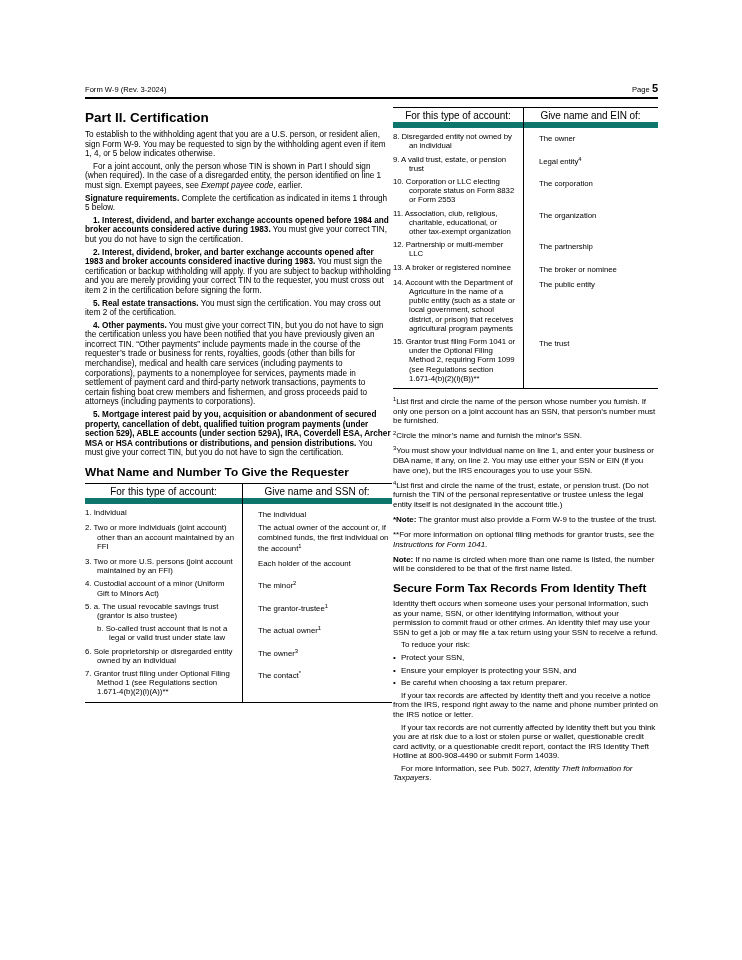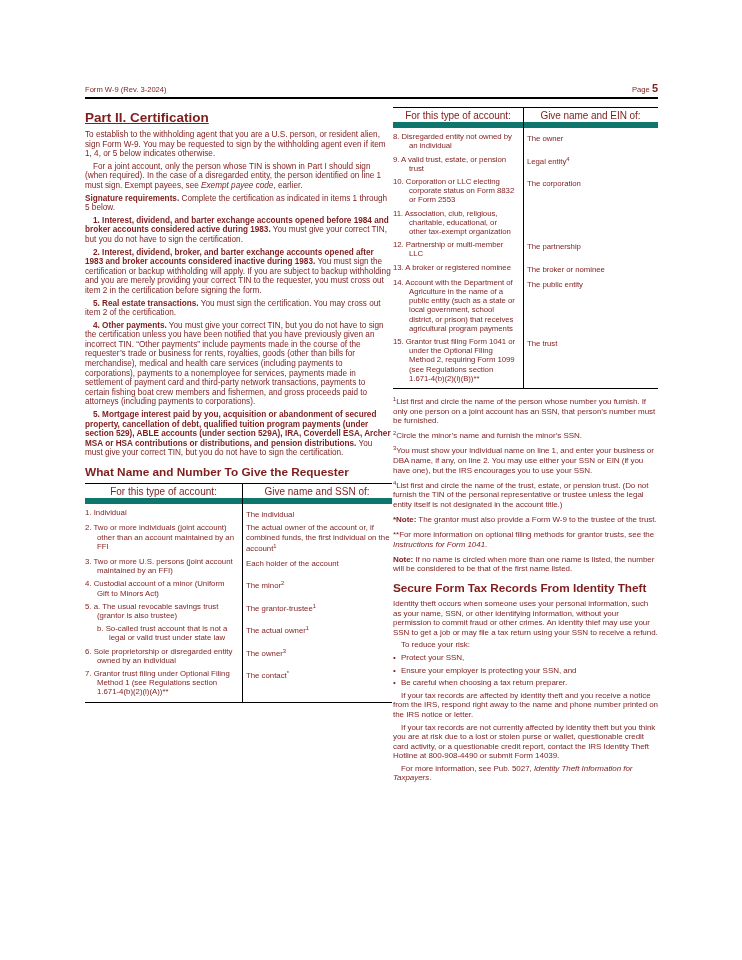--- a/index.html
+++ b/index.html
@@ -1,45 +1,45 @@
 <!DOCTYPE html>
 <html><head>
 <meta charset="utf-8">
 <style>
   html,body{margin:0;padding:0;background:#ffffff;}
   .page{position:relative;width:742px;height:960px;background:#fff;overflow:hidden;
-        font-family:"Liberation Sans","DejaVu Sans",sans-serif;color:#7f1d1d;}
+        font-family:"Liberation Sans","DejaVu Sans",sans-serif;color:#000000;}
   
   .hdr{position:absolute;left:85px;top:84px;width:573px;display:flex;
        justify-content:space-between;align-items:flex-end;font-size:7.6px;}
   .pgnum{font-weight:bold;font-size:11px;line-height:8px;}
   .pglbl{font-size:7.6px;}
   .hrule{position:absolute;left:85px;top:97px;width:573px;height:2px;background:#000;}
   
   .col-l{position:absolute;left:85px;top:103px;width:307px;font-size:8.2px;line-height:9.6px;}
   .col-r{position:absolute;left:393px;top:103px;width:265px;font-size:8px;line-height:9.6px;letter-spacing:-0.05px;}
-  h1{font-size:13.5px;line-height:15px;margin:7px 0 5px 0;text-decoration:underline;}
+  h1{font-size:13.5px;line-height:15px;margin:7px 0 5px 0;}
   h2{font-size:11.8px;line-height:13px;margin:8px 0 4px 0;}
   p{margin:0 0 3px 0;}
   .ind{text-indent:8px;}
   i{font-style:italic;}
   .sp{font-size:5.8px;vertical-align:3px;}
   
   .tbl{position:relative;border-bottom:1.6px solid #000;padding-bottom:5px;margin-top:2px;
        font-size:7.8px;line-height:9.2px;}
   .thead{display:grid;border-top:1.6px solid #000;border-bottom:6px solid #0f766e;
          font-weight:normal;text-align:center;padding:2.5px 0;font-size:10px;}
   .trow{display:grid;margin-top:4px;}
   .tbl-l .thead,.tbl-l .trow{grid-template-columns:157px 1fr;}
   .tbl-r .thead,.tbl-r .trow{grid-template-columns:130px 1fr;}
   .tbl::before{content:"";position:absolute;top:0;bottom:0;width:1px;background:#000;}
   .tbl-l::before{left:157px;}
   .tbl-r::before{left:130px;}
   .c1{padding-right:7px;}
-  .c2{padding-left:4px;}
+  .c2{padding-left:16px;}
   .thead .c1,.thead .c2{padding:0;}
   .hang{display:block;padding-left:12px;text-indent:-12px;}
   .tbl-r .hang{padding-left:16px;text-indent:-16px;}
   .sub .hang{margin-left:12px;}
   
   .fns{margin-top:6px;}
   .fn{margin:0 0 3.5px 0;}
   
   .bullet{display:flex;margin:0 0 3px 0;}
   .bdot{width:8px;flex:0 0 8px;}
@@ -146,20 +146,21 @@
       <div class="trow">
           <div class="c1">
             <span class="hang">10. Corporation or LLC electing corporate status on Form 8832 or Form 2553</span>
           </div>
           <div class="c2"><span>The corporation</span><span class="sp"></span></div>
         </div>
       <div class="trow">
           <div class="c1">
             <span class="hang">11. Association, club, religious, charitable, educational, or other tax-exempt organization</span>
           </div>
+          <div class="c2"><span>The organization</span><span class="sp"></span></div>
         </div>
       <div class="trow">
           <div class="c1">
             <span class="hang">12. Partnership or multi-member LLC</span>
           </div>
           <div class="c2"><span>The partnership</span><span class="sp"></span></div>
         </div>
       <div class="trow">
           <div class="c1">
             <span class="hang">13. A broker or registered nominee</span>

